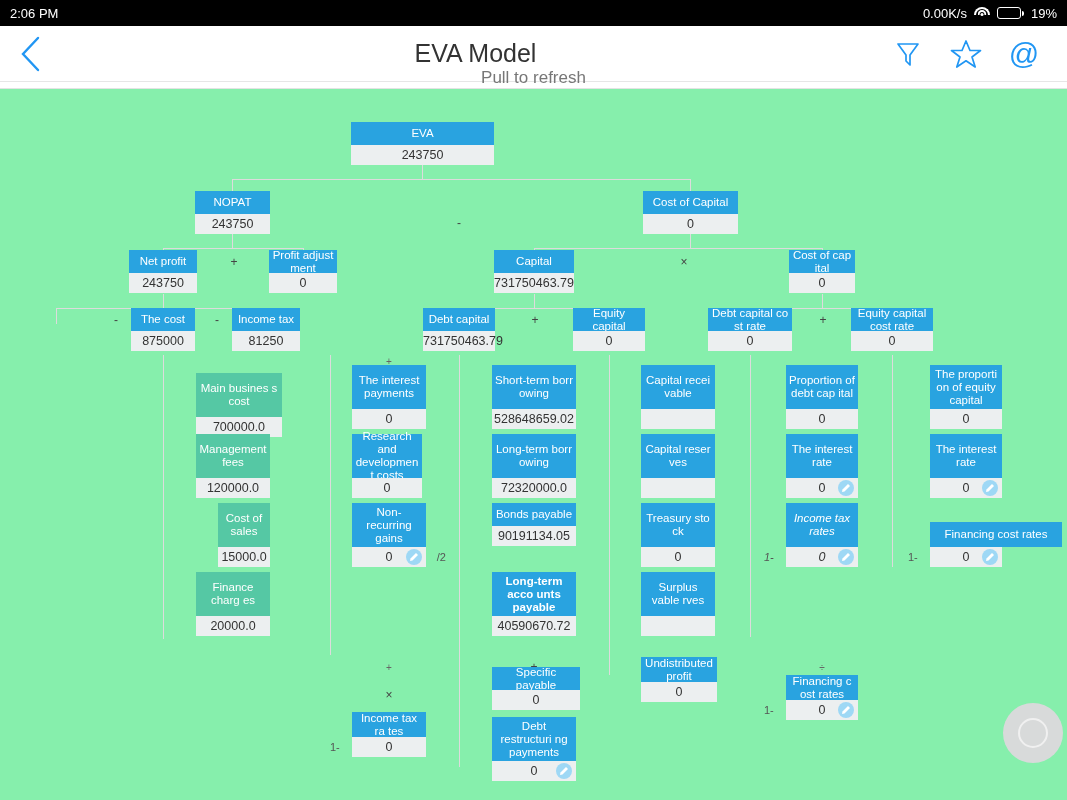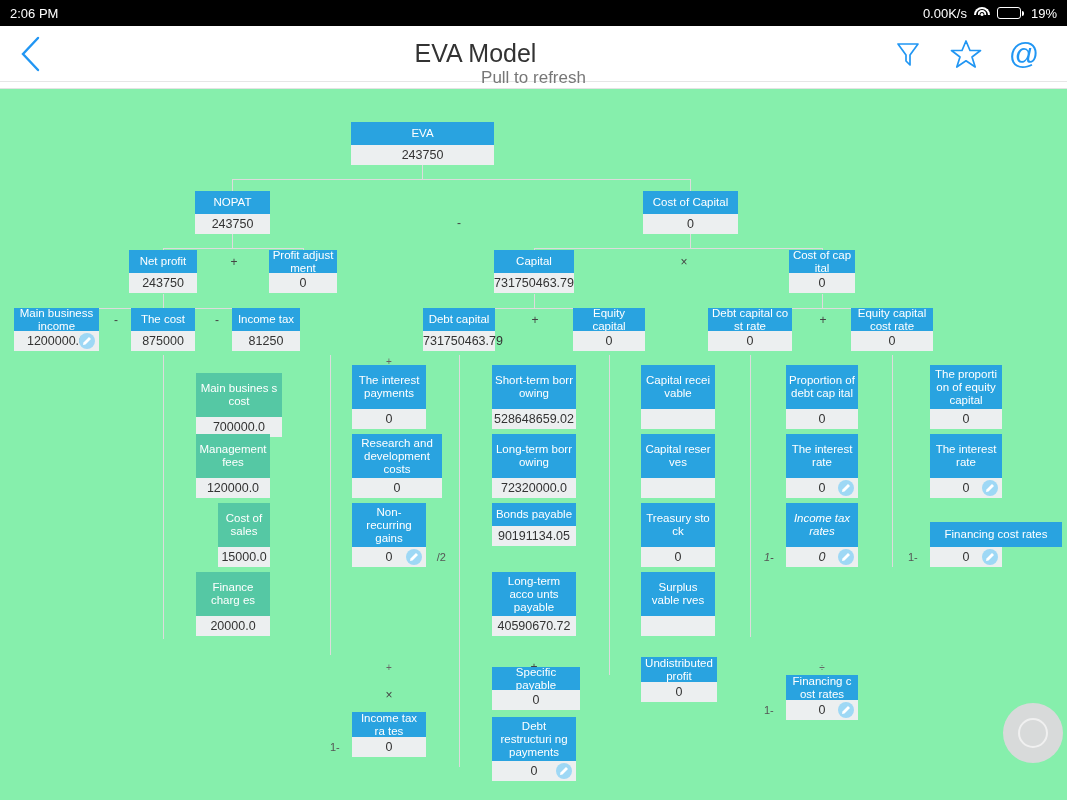--- a/index.html
+++ b/index.html
@@ -217,28 +217,20 @@
   <div class="node" style="left:494px; top:161px; width:80px;">
     <div class="hdr" style="height:23px;">Capital</div>
     <div class="val">731750463.79</div>
   </div>
   <div class="op" style="left:684px; top:173px;">×</div>
   <div class="node" style="left:789px; top:161px; width:66px;">
     <div class="hdr" style="height:23px;">Cost of cap ital</div>
     <div class="val">0</div>
   </div>
 
-  <div class="node" style="left:14px; top:219px; width:85px;">
-    <div class="hdr" style="height:23px;">Main business income</div>
-    <div class="val">1200000.0<span class="pencil">
-        <svg viewBox="0 0 20 20">
-            <path d="M14 2 L18 6 L7 17 L2 18 L3 13 Z" fill="#fff"></path>
-          </svg>
-      </span></div>
-  </div>
   <div class="op" style="left:116px; top:231px;">-</div>
   <div class="node" style="left:131px; top:219px; width:64px;">
     <div class="hdr" style="height:23px;">The cost</div>
     <div class="val">875000</div>
   </div>
   <div class="op" style="left:217px; top:231px;">-</div>
   <div class="node" style="left:232px; top:219px; width:68px;">
     <div class="hdr" style="height:23px;">Income tax</div>
     <div class="val">81250</div>
   </div>
@@ -286,21 +278,21 @@
     <div class="val">20000.0</div>
   </div>
 
   <div class="op tiny" style="left:389px; top:272px;">+</div>
   <div class="node" style="left:352px; top:276px; width:74px;">
     <div class="hdr" style="height:44px;">The interest payments</div>
     <div class="val">0</div>
   </div>
   <div class="op" style="left:389px; top:371px;">+</div>
 
-  <div class="node" style="left:352px; top:345px; width:90px;">
+  <div class="node" style="left:352px; top:345px; width:70px;">
     <div class="hdr" style="height:44px;">Research and development costs</div>
     <div class="val">0</div>
   </div>
   <div class="op" style="left:389px; top:440px;">-</div>
 
   <div class="node" style="left:352px; top:414px; width:74px;">
     <div class="hdr" style="height:44px;">Non-recurring gains</div>
     <div class="val">0<span class="pencil">
         <svg viewBox="0 0 20 20">
             <path d="M14 2 L18 6 L7 17 L2 18 L3 13 Z" fill="#fff"></path>
@@ -327,21 +319,21 @@
   </div>
   <div class="op" style="left:534px; top:440px;">+</div>
 
   <div class="node" style="left:492px; top:414px; width:84px;">
     <div class="hdr" style="height:23px;">Bonds payable</div>
     <div class="val">90191134.05</div>
   </div>
   <div class="op" style="left:534px; top:488px;">+</div>
 
   <div class="node" style="left:492px; top:483px; width:84px;">
-    <div class="hdr" style="height:44px;">Long-term acco unts payable</div>
+    <div class="hdr" style="height:44px;font-weight:bold;">Long-term acco unts payable</div>
     <div class="val">40590670.72</div>
   </div>
   <div class="op" style="left:534px; top:578px;">+</div>
 
   <div class="node" style="left:492px; top:578px; width:88px;">
     <div class="hdr" style="height:23px;">Specific payable</div>
     <div class="val">0</div>
   </div>
   <div class="op" style="left:534px; top:652px;">+</div>
 

